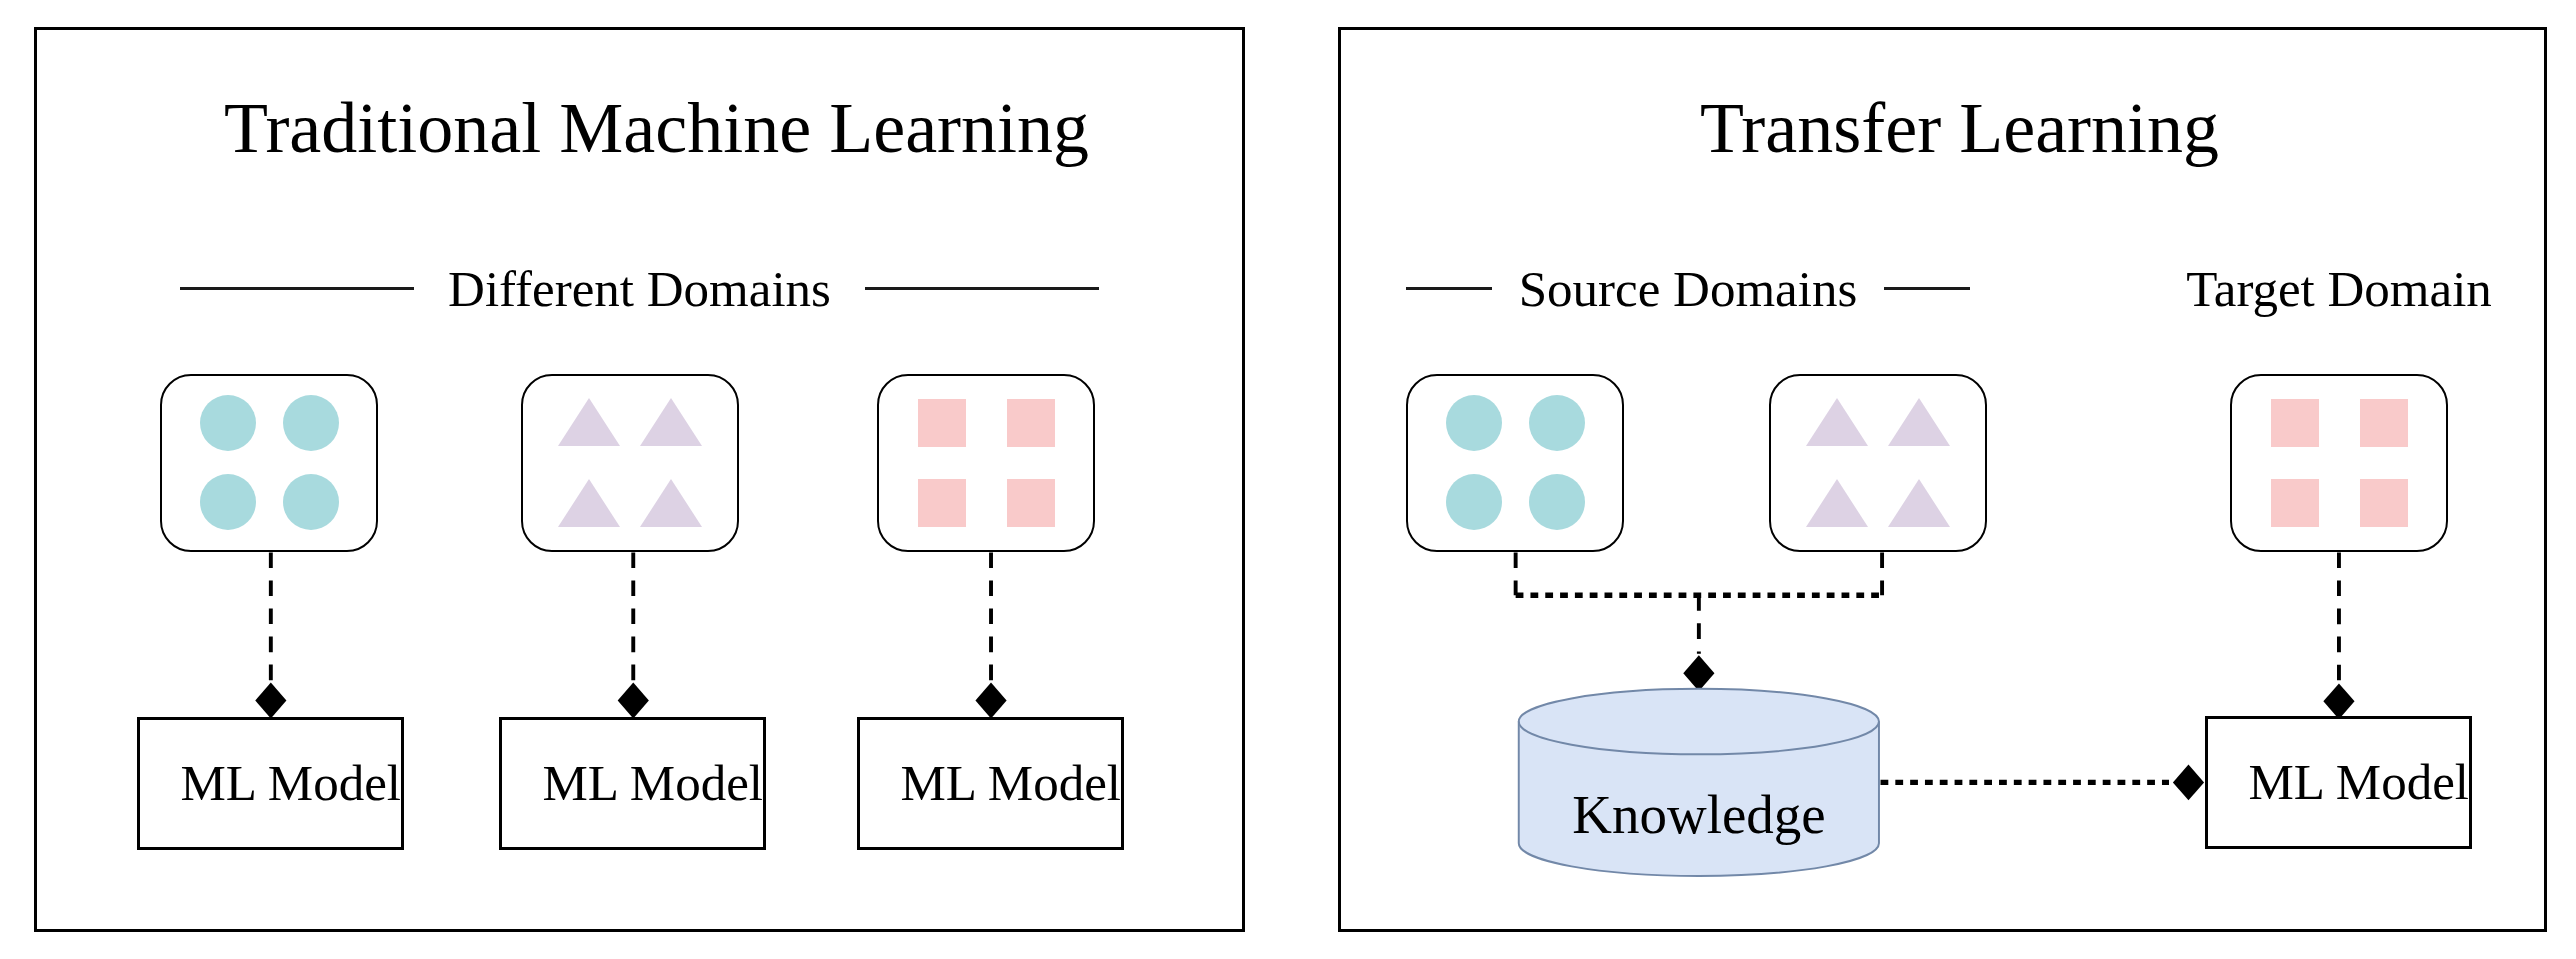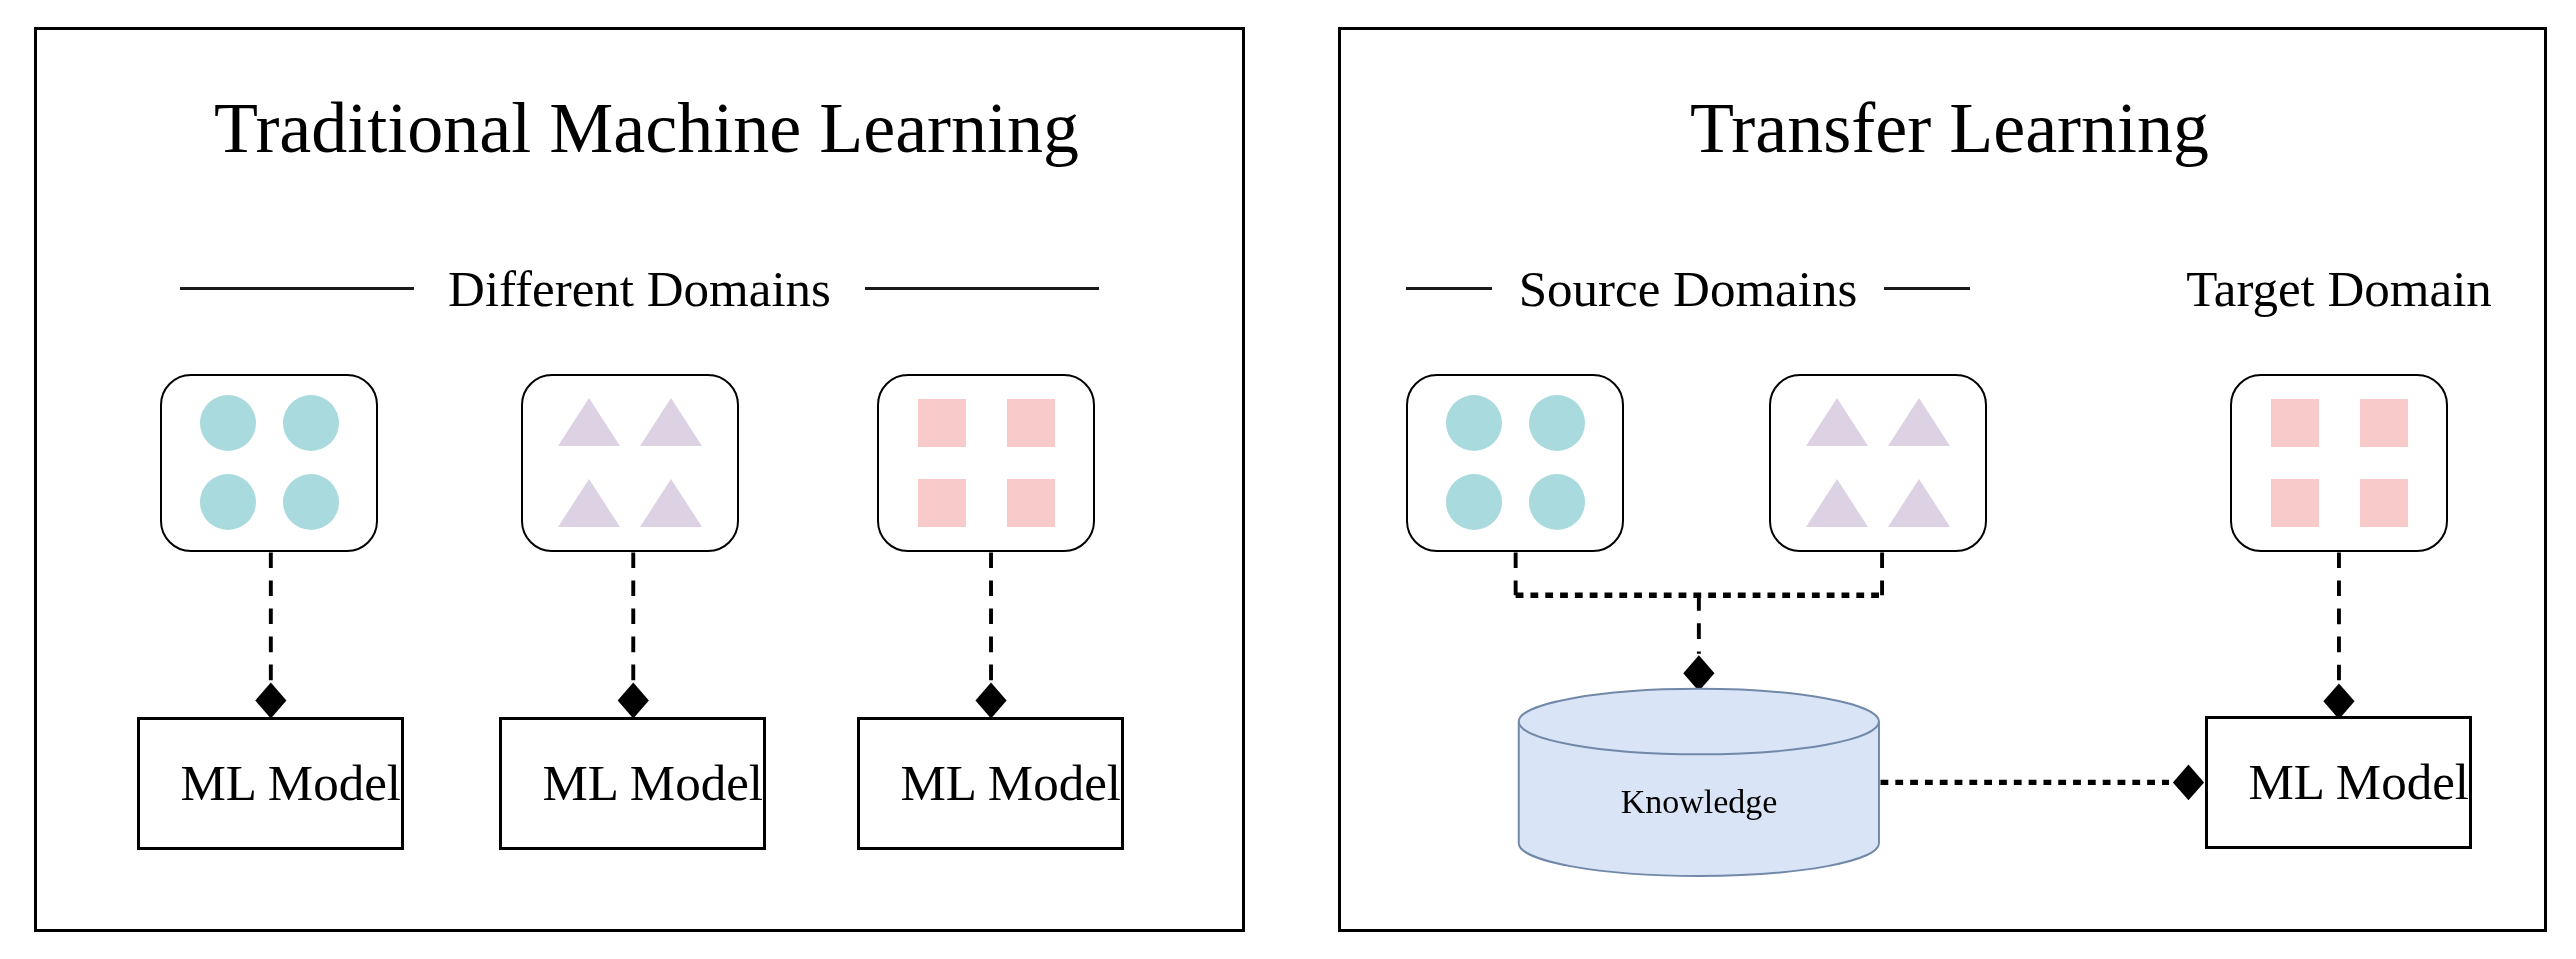--- a/index.html
+++ b/index.html
@@ -17,21 +17,21 @@
   .panel{
     position:absolute;
     border:3.1px solid #000;
     background:#fff;
   }
   .panel-left{left:34px;top:26.5px;width:1211px;height:905px;}
   .panel-right{left:1338px;top:26.5px;width:1209px;height:905px;padding-left:8px;}
 
   .panel-title{
     position:absolute;
-    top:59px;left:7px;width:100%;
+    top:59px;left:17px;width:100%;
     text-align:center;
     font-size:72px;
     line-height:1.1;
     white-space:nowrap;
   }
 
   .label-row{
     position:absolute;
     top:235px;height:48px;
     display:flex;align-items:center;justify-content:center;
@@ -75,21 +75,21 @@
     font-size:51px;white-space:nowrap;
   }
   .connector-svg{
     position:absolute;left:0;top:0;width:100%;height:100%;
     pointer-events:none;
   }
   .knowledge-label{
     position:absolute;
     left:202px;top:753px;width:312px;
     text-align:center;
-    font-size:34px;white-space:nowrap;
+    font-size:55px;white-space:nowrap;
   }
 </style>
 </head>
 <body>
 
 <div class="panel panel-left">
 
   <div class="panel-title">Traditional Machine Learning</div>
 
   <div class="label-row row-left-panel">

